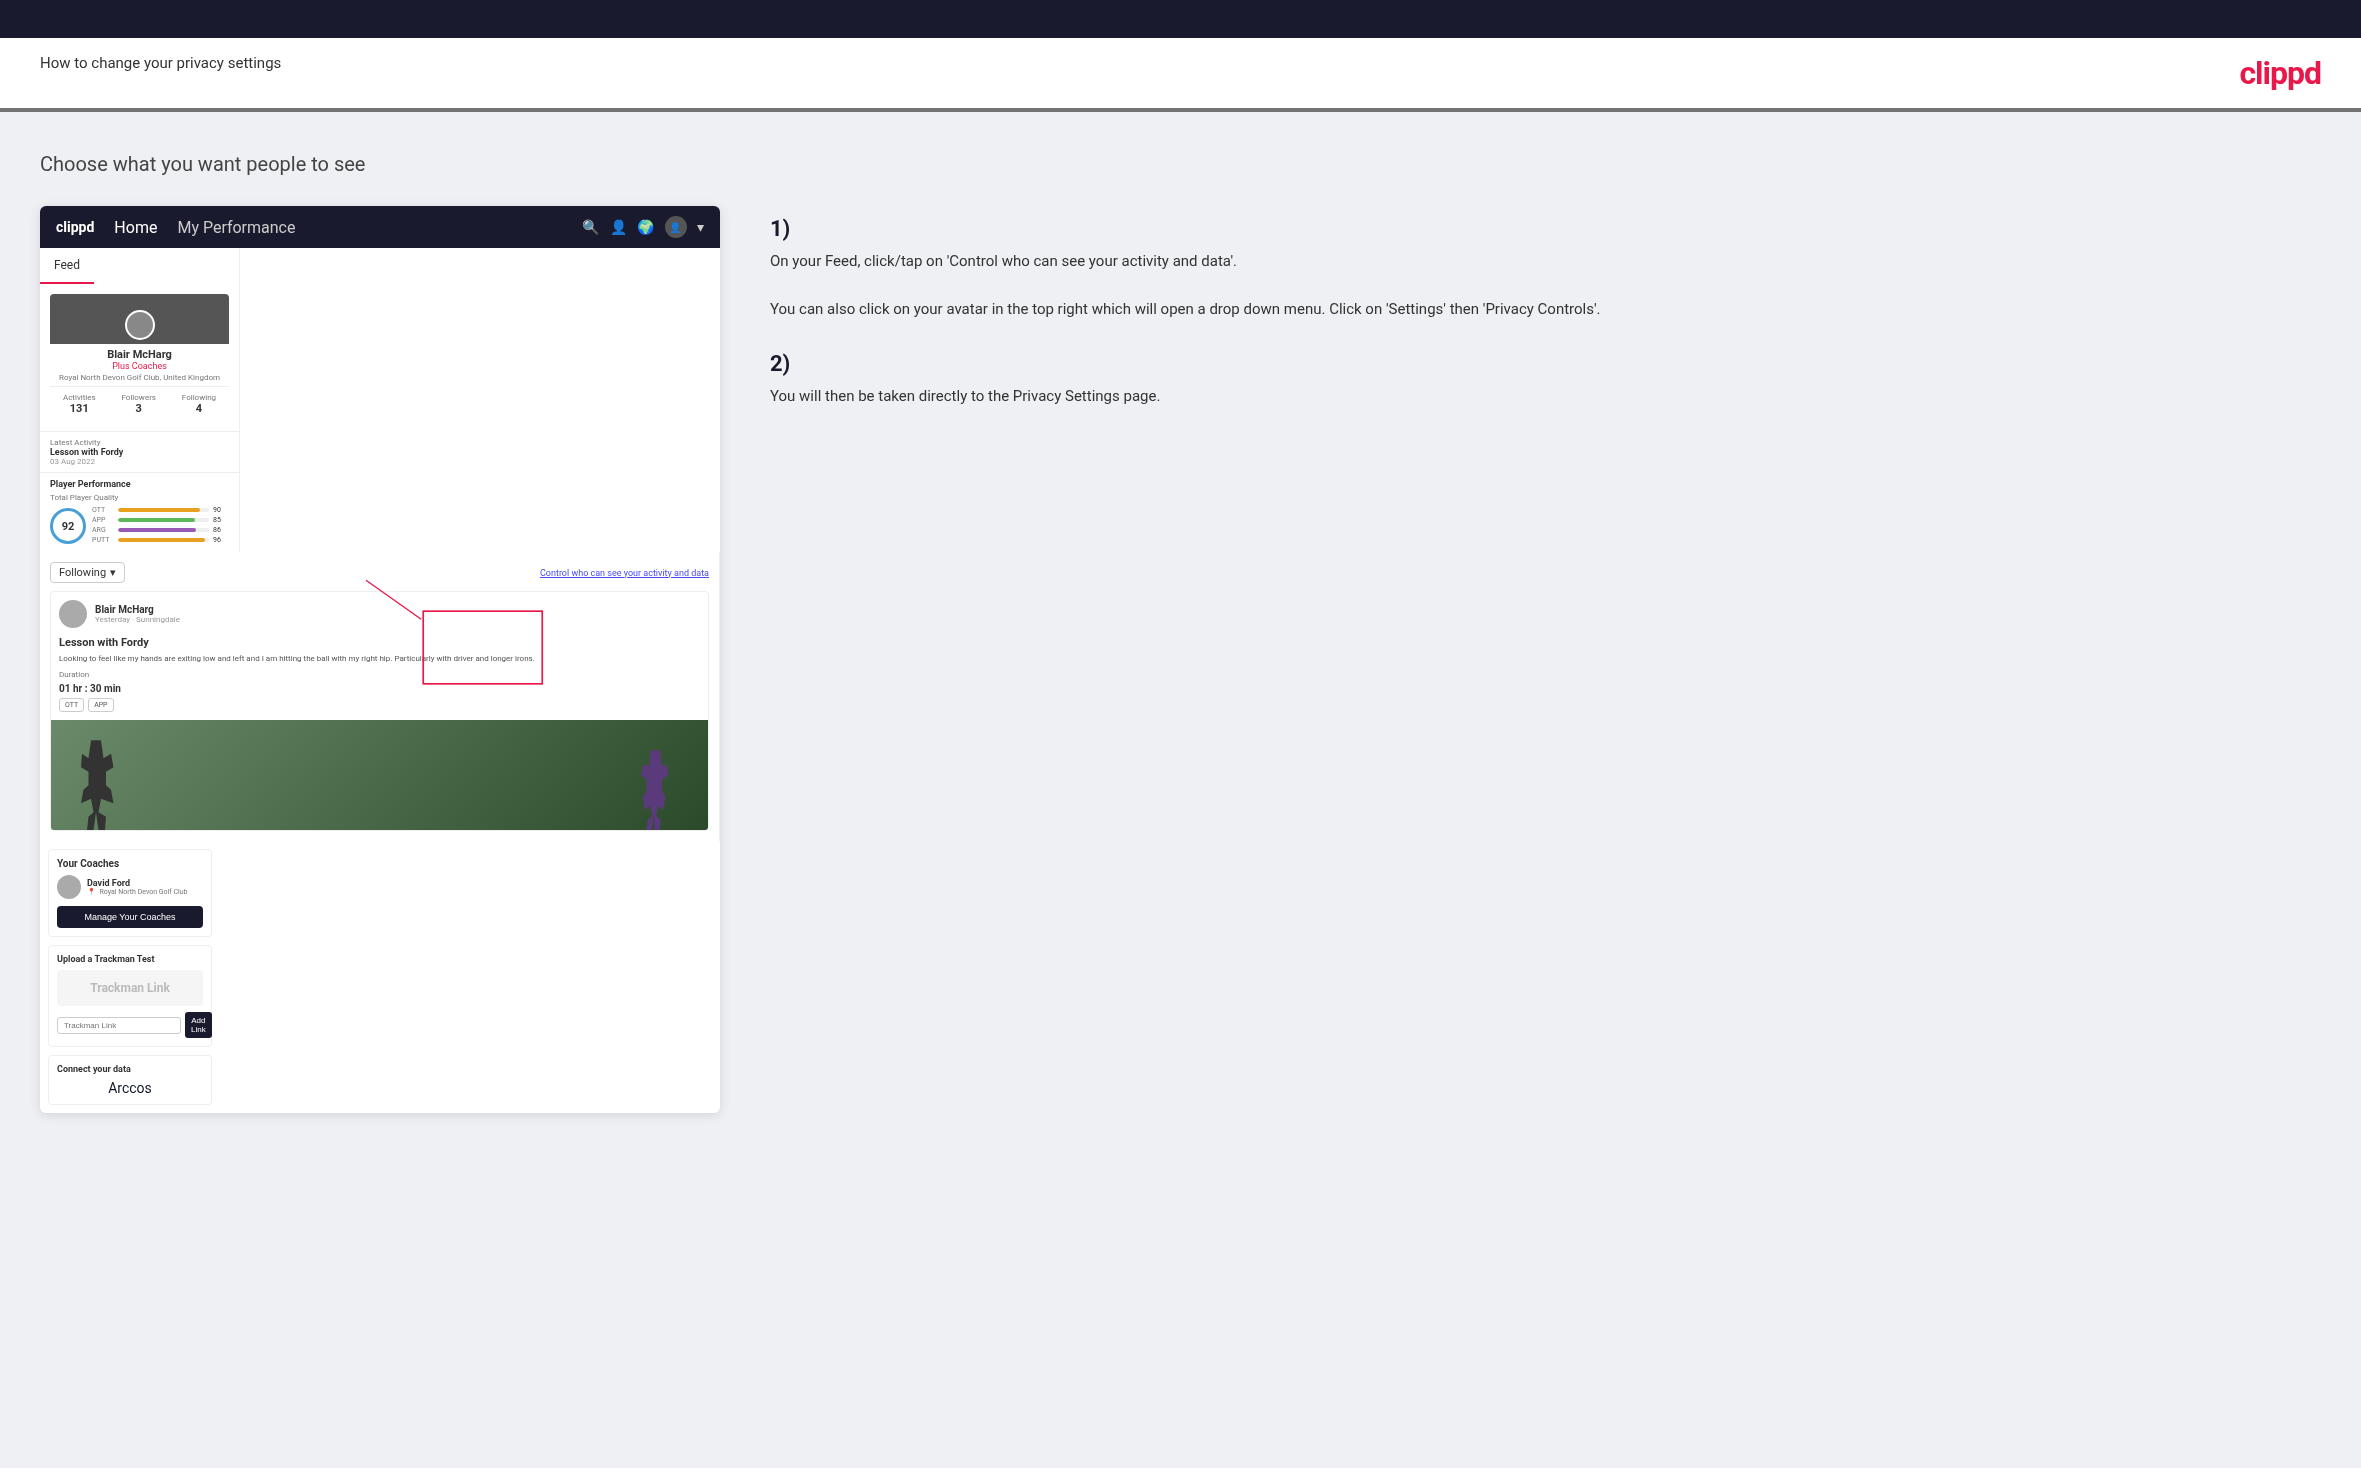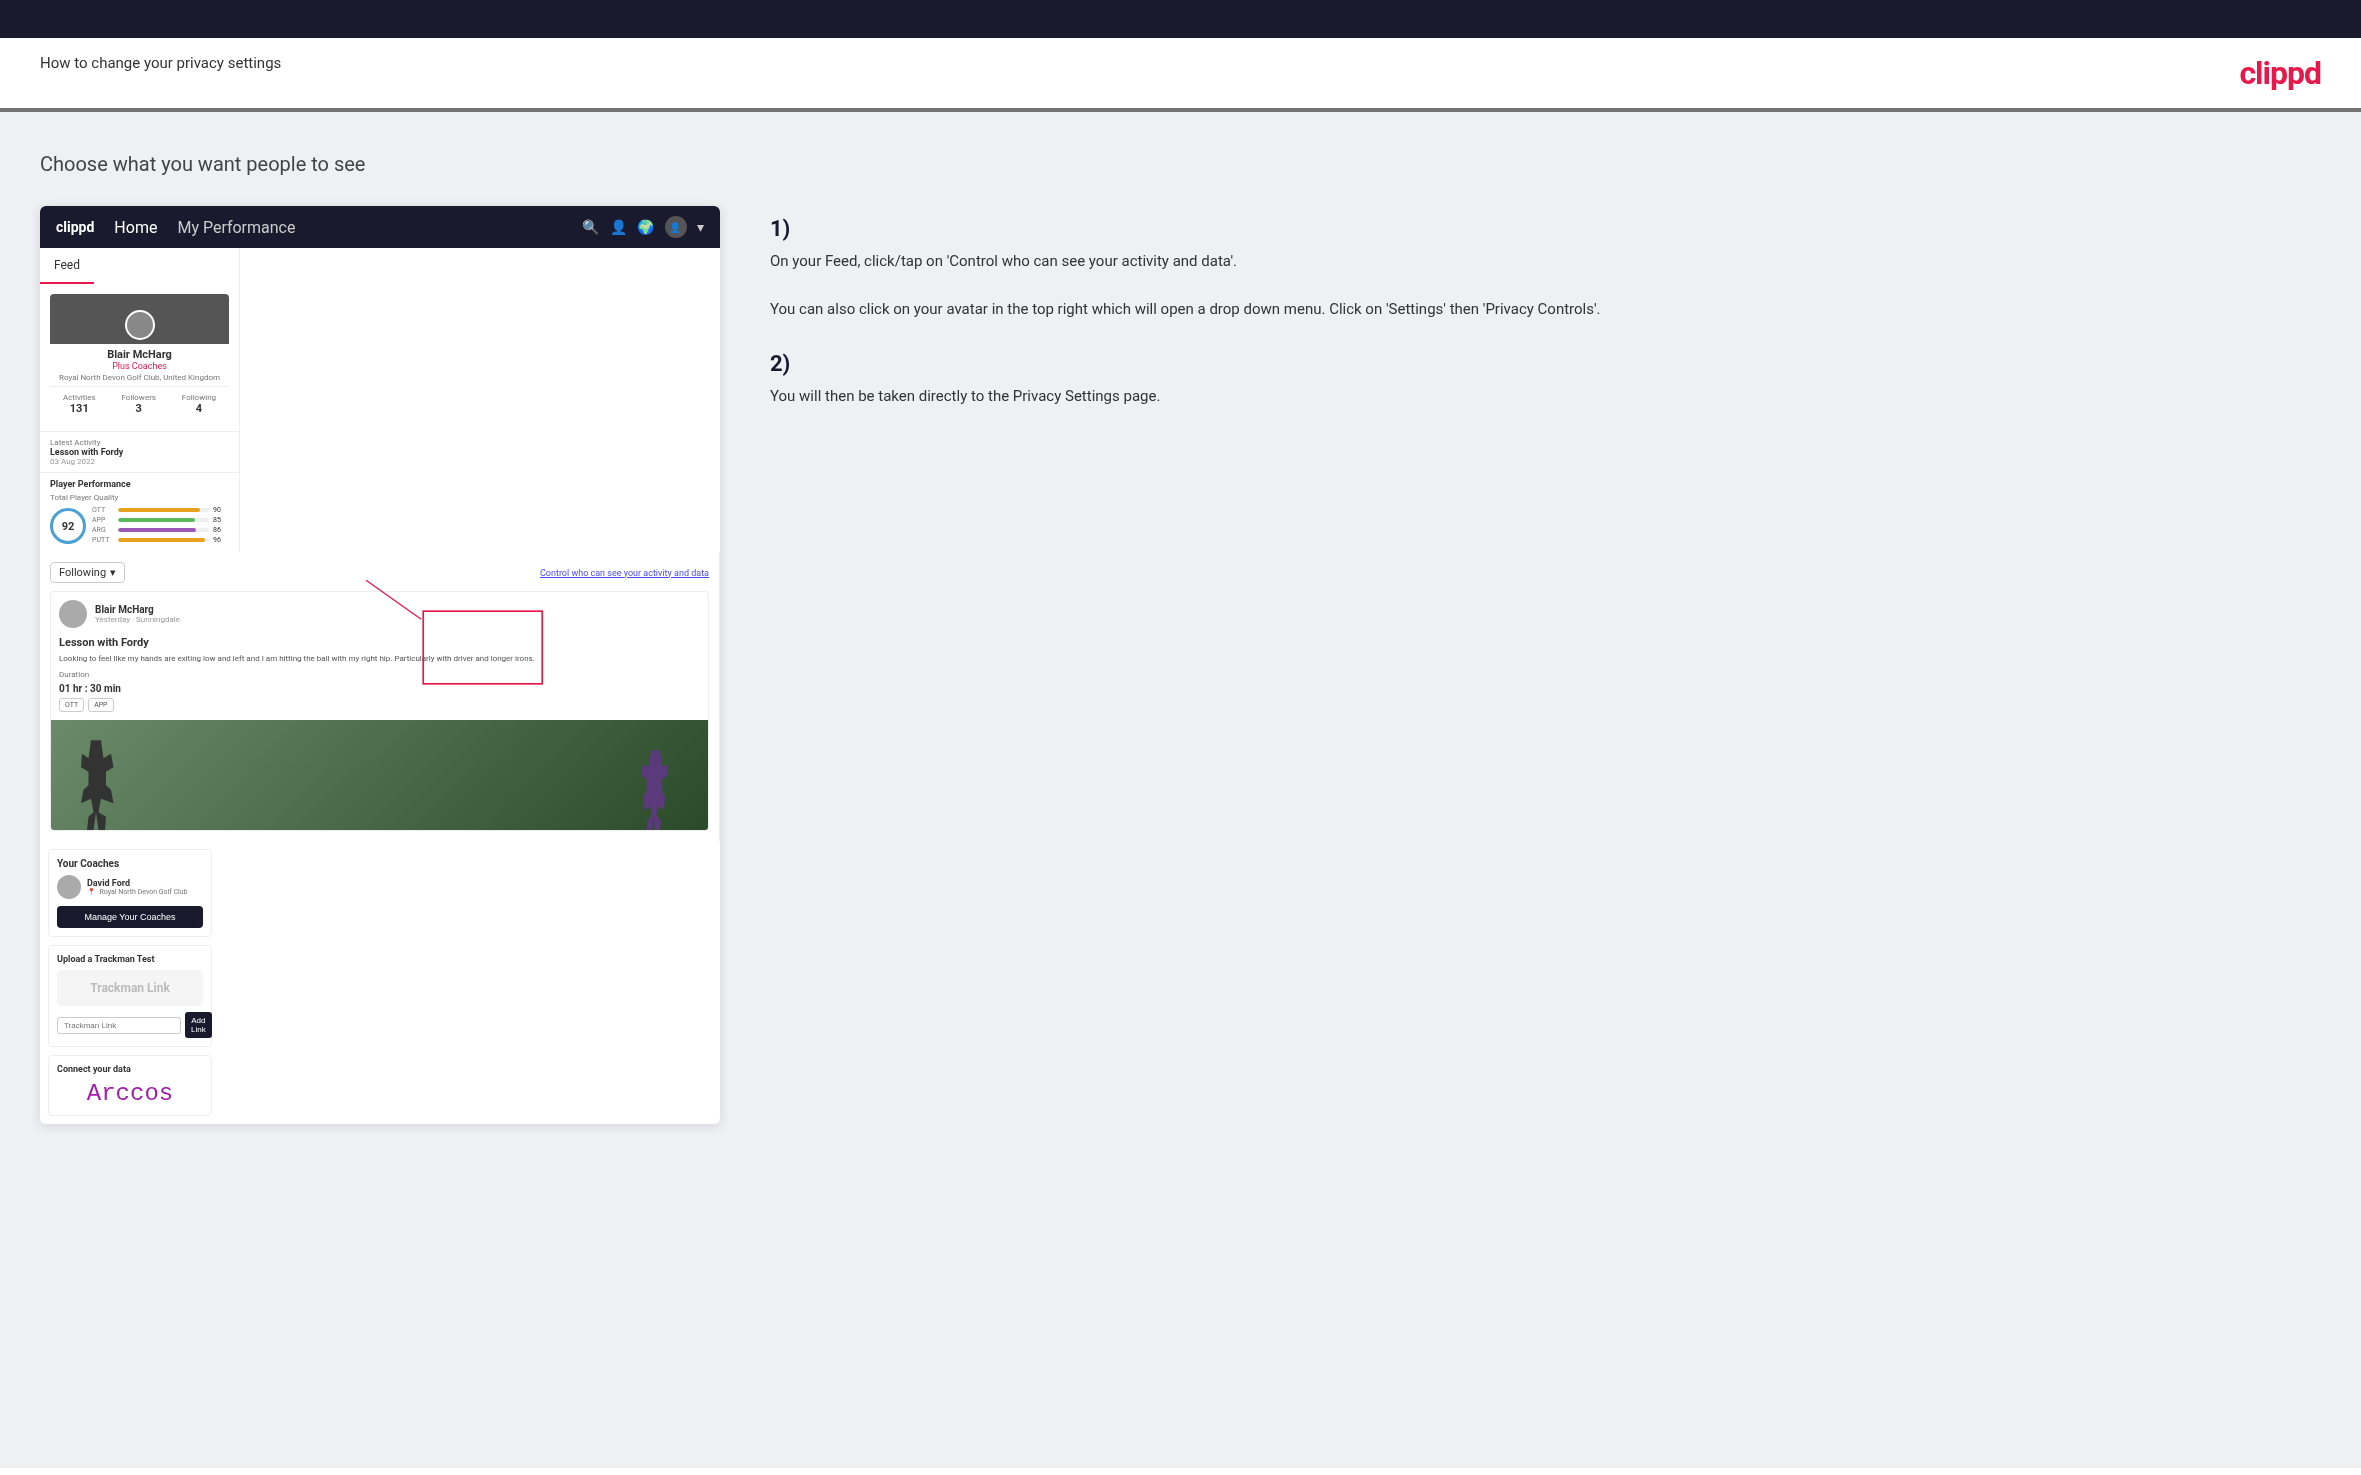--- a/index.html
+++ b/index.html
@@ -557,26 +557,25 @@
     }
 
     .connect-title {
       font-size: 9px;
       font-weight: 700;
       color: #333;
       margin-bottom: 6px;
     }
 
     .arccos-text {
-      font-size: 24px;
+      font-size: 14px;
       font-weight: 400;
-      color: #a21caf;
+      color: #0f172a;
       text-align: center;
       display: block;
-      font-family: Liberation Mono, monospace;
     }
 
     
     .instructions {
       flex: 1;
       padding: 10px 0 0 10px;
     }
 
     .instruction-item {
       margin-bottom: 30px;

